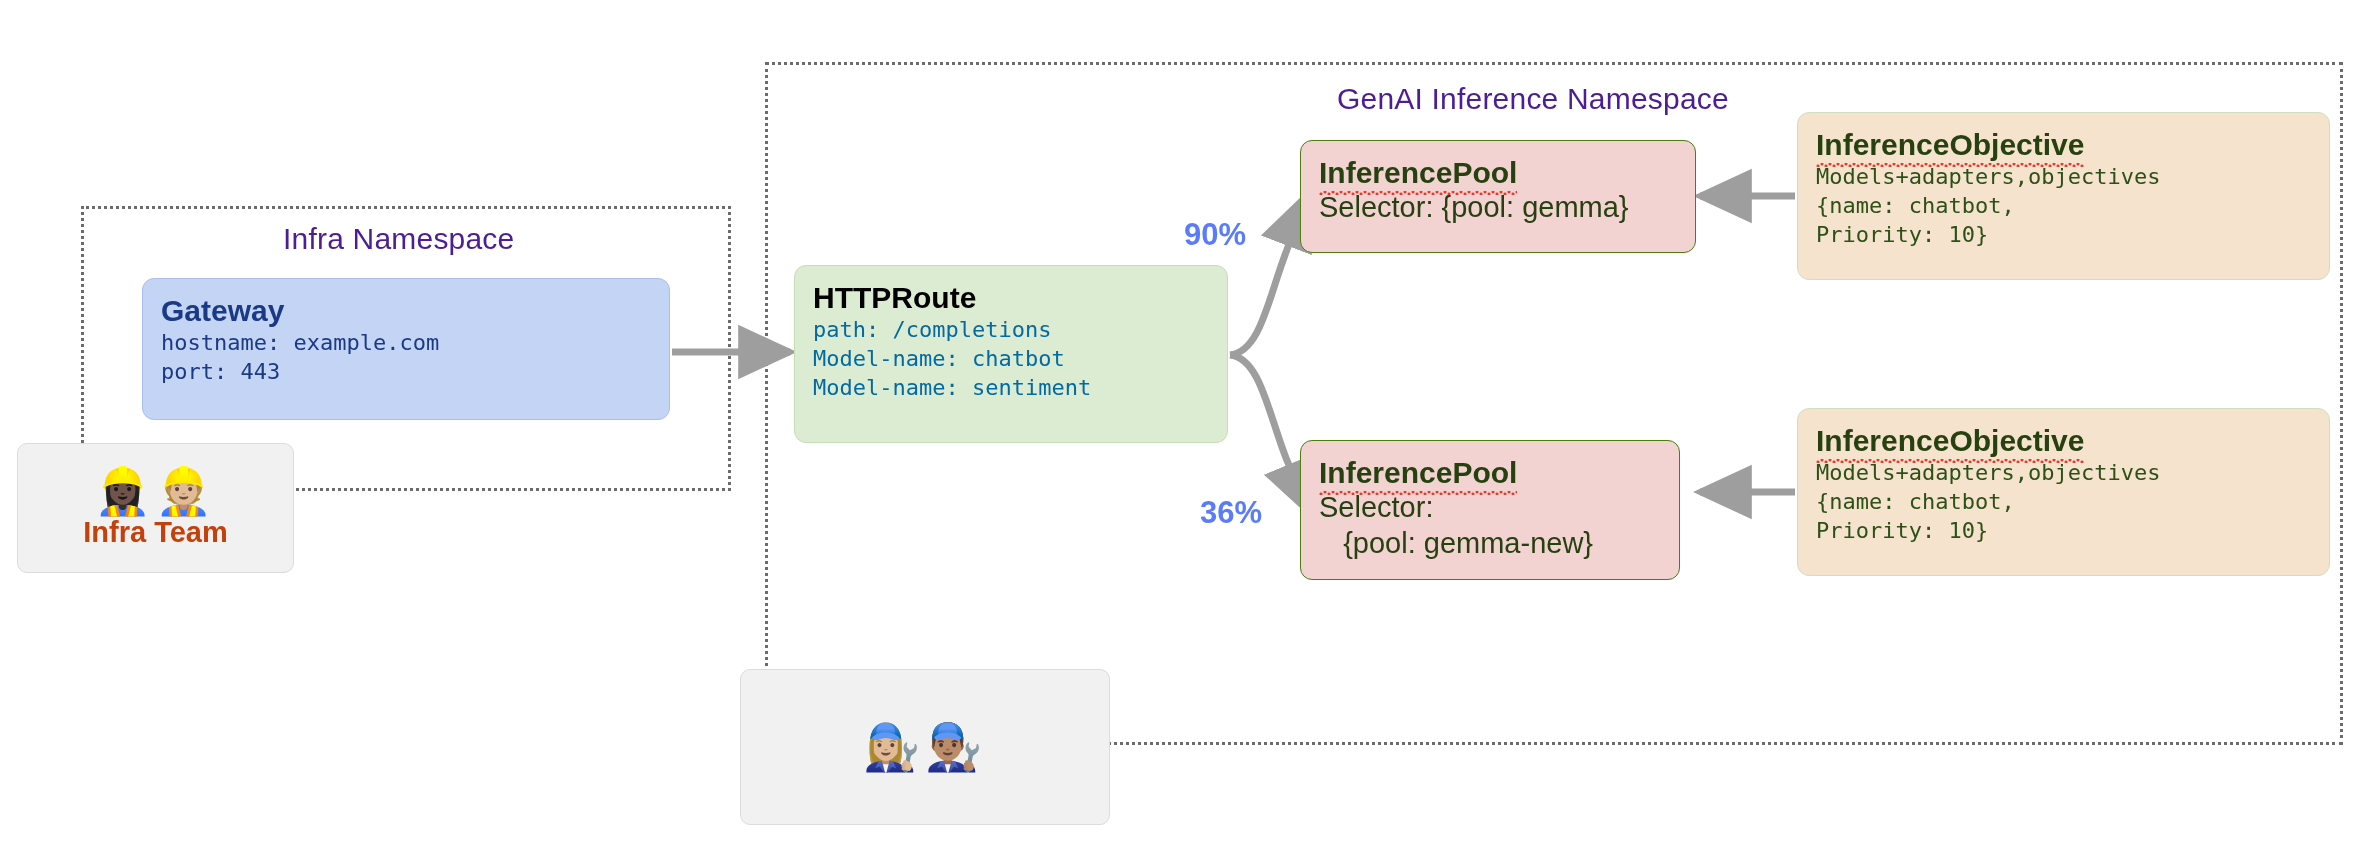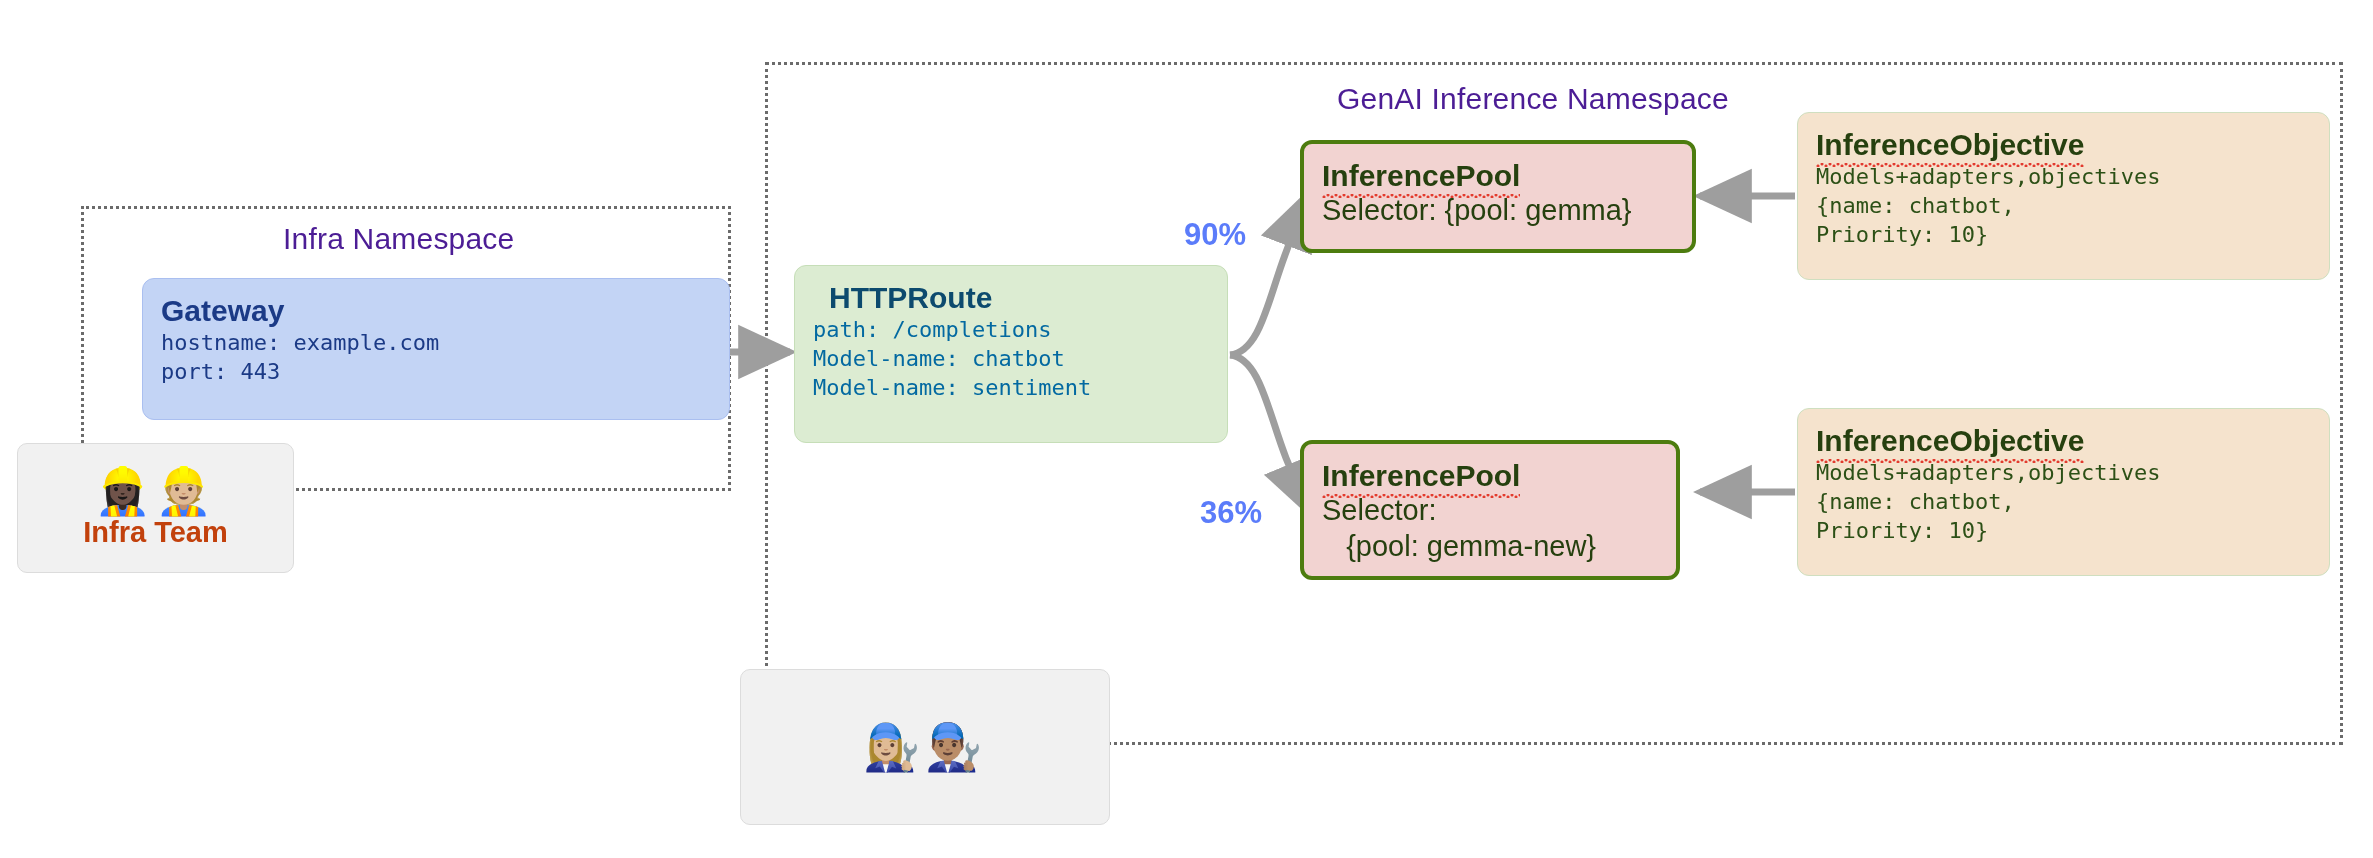--- a/index.html
+++ b/index.html
@@ -65,27 +65,27 @@
     border: 1px solid #aabff0;
   }
   .card-gateway .title { color: #1b3a86; }
   .card-gateway .body  { color: #1b3a86; }
 
   
   .card-route {
     background: #dcecd2;
     border: 1px solid #c6deb8;
   }
-  .card-route .title { color: #0c4a6e; margin-left: 16px; }
+  .card-route .title { color: #000000; }
   .card-route .body  { color: #0369a1; }
 
   
   .card-pool {
     background: #f2d3d1;
-    border: 4px solid #4d7c0f;
+    border: 1px solid #4d7c0f;
   }
   .card-pool .title { color: #26400f; }
   .card-pool .body-sans { color: #26400f; }
 
   
   .card-objective {
     background: #f5e3cd;
     border: 1px solid #cfdfc0;
   }
   .card-objective .title { color: #26400f; }
@@ -187,21 +187,21 @@
     </g>
 
     <g>
       <line x1="1795" y1="492" x2="1700" y2="492" stroke="#9e9e9e" stroke-width="7" marker-end="url(#ah)"></line>
     </g>
   </svg>
 
   <div class="pct" style="left:1184px; top:203px;margin-top:14px;">90%</div>
   <div class="pct" style="left:1200px; top:495px;">36%</div>
 
-  <div class="card card-gateway" style="left:142px; top:278px; width:588px; height:142px;">
+  <div class="card card-gateway" style="left:142px; top:278px; width:528px; height:142px;">
     <div class="title">Gateway</div>
     <div class="body">hostname: example.com
 port: 443</div>
   </div>
 
   <div class="card card-route" style="left:794px; top:265px; width:434px; height:178px;">
     <div class="title">HTTPRoute</div>
     <div class="body">path: /completions
 Model-name: chatbot
 Model-name: sentiment</div>

